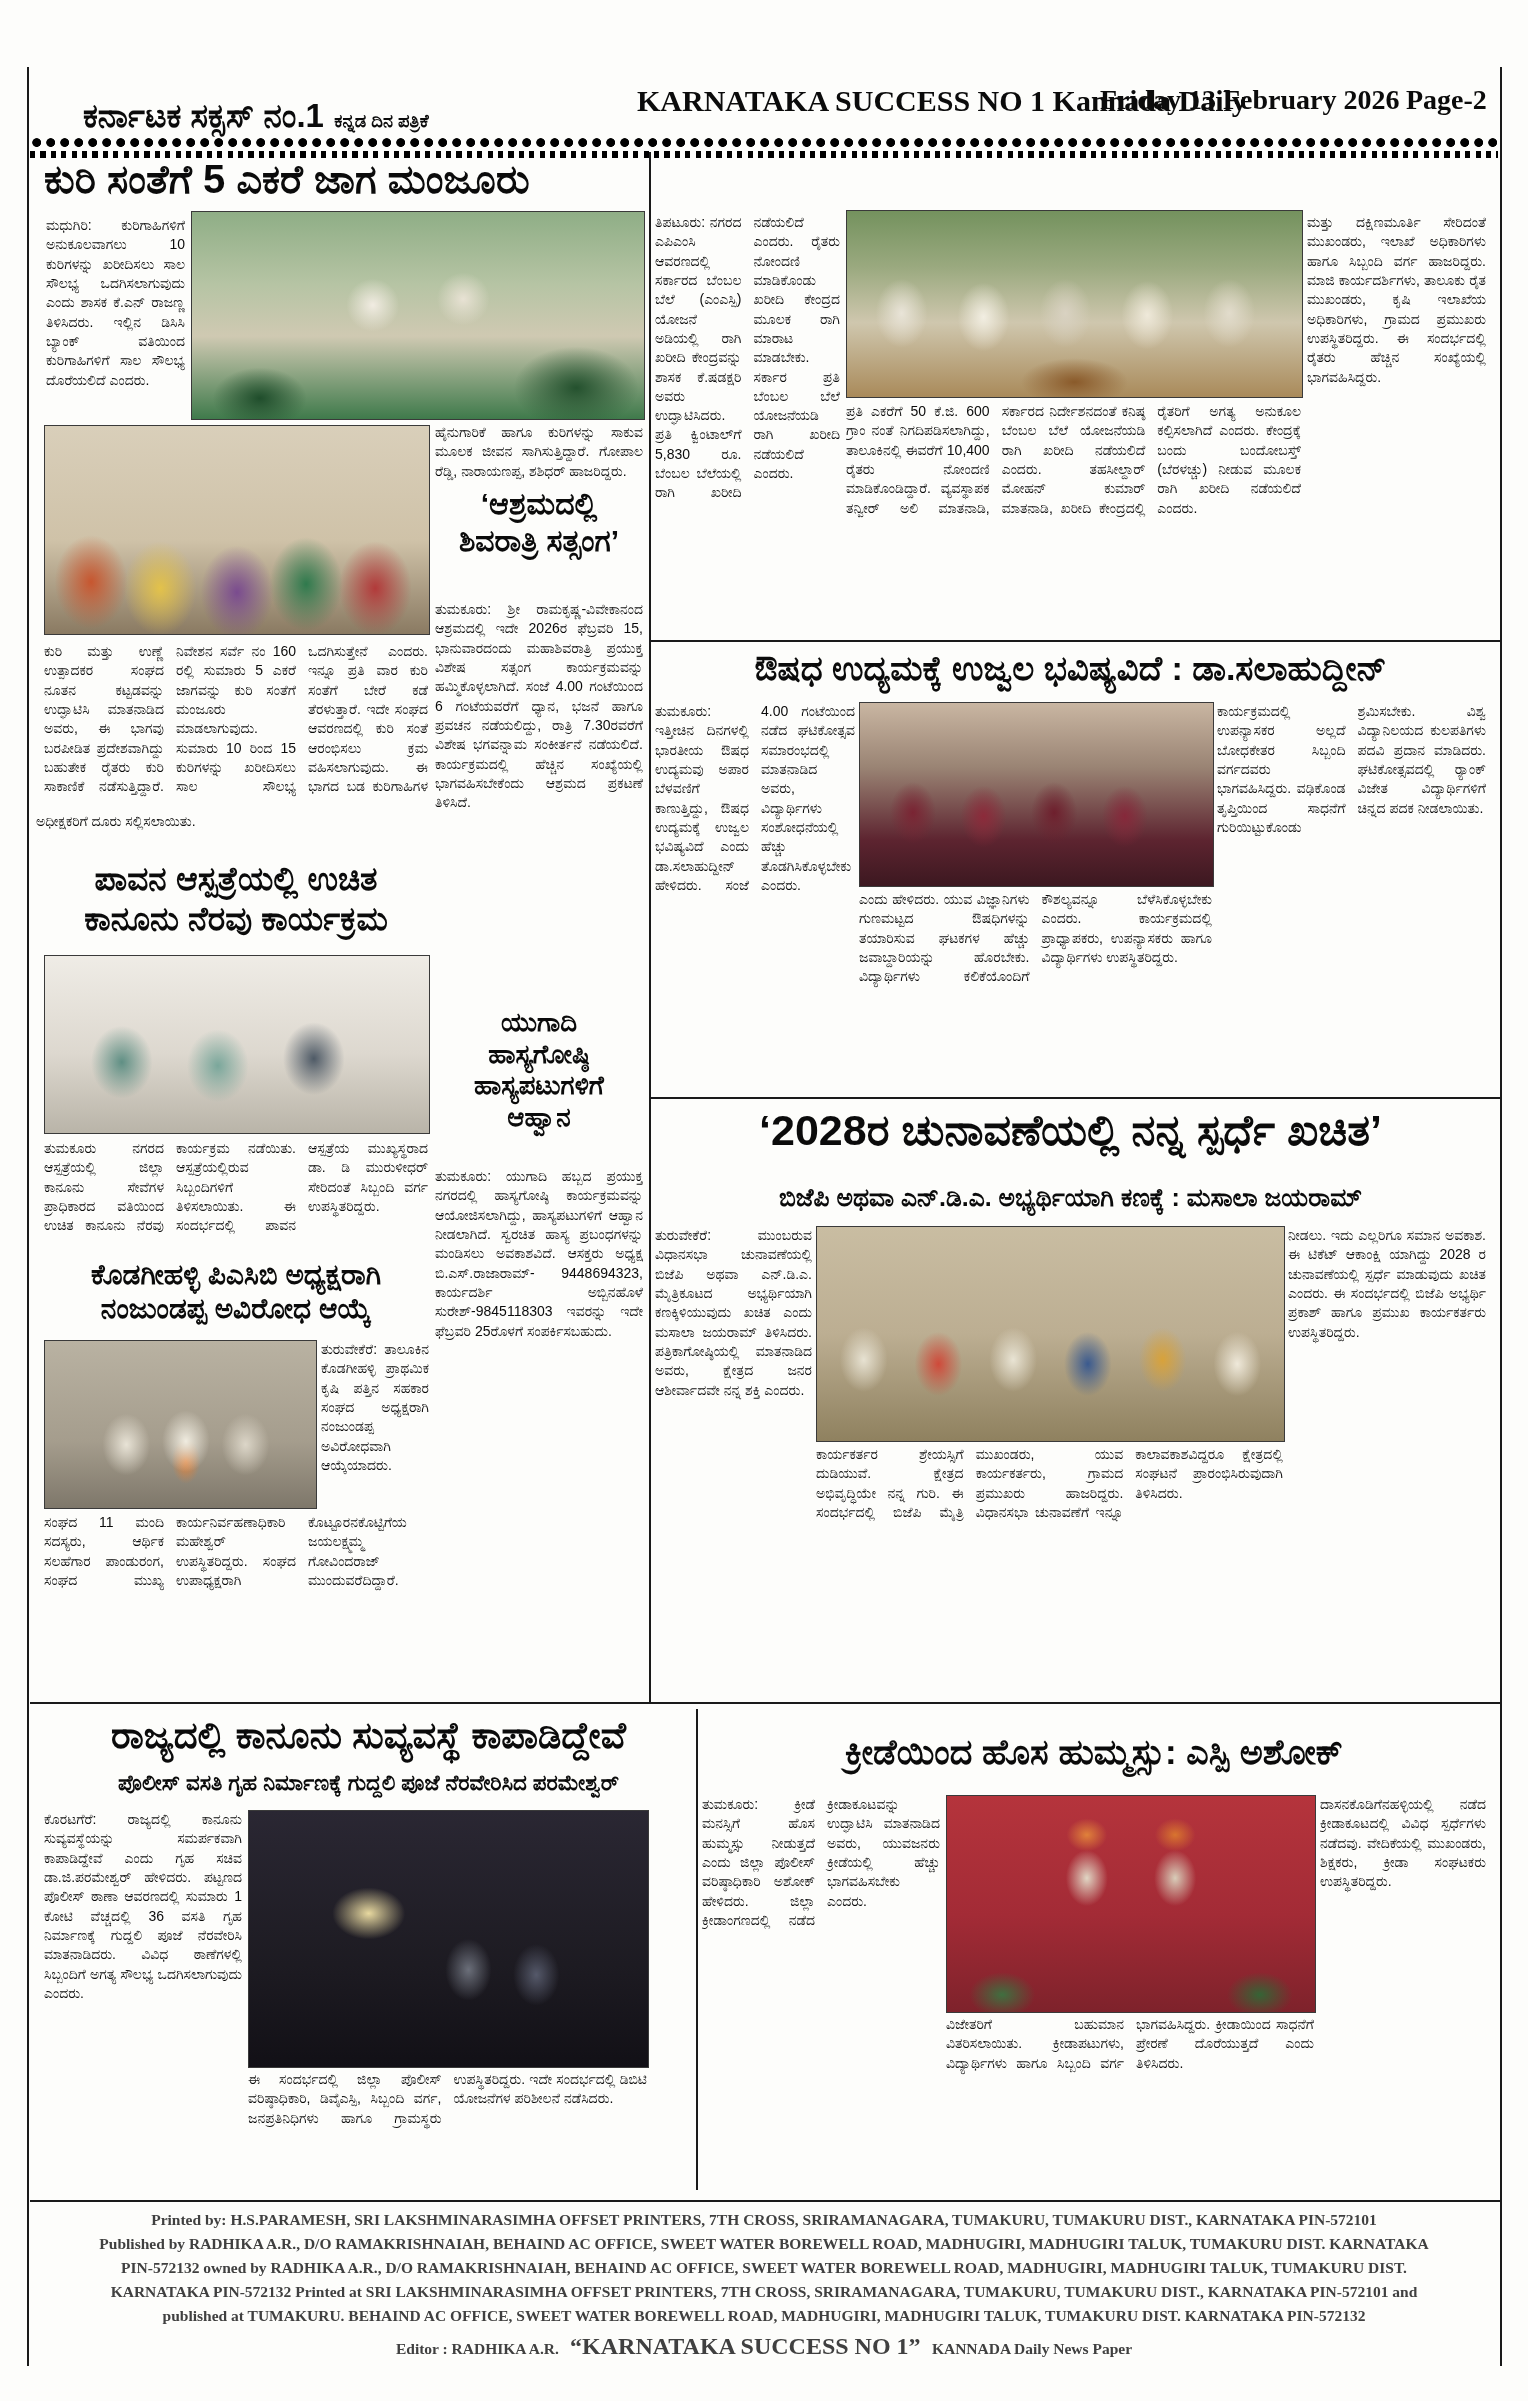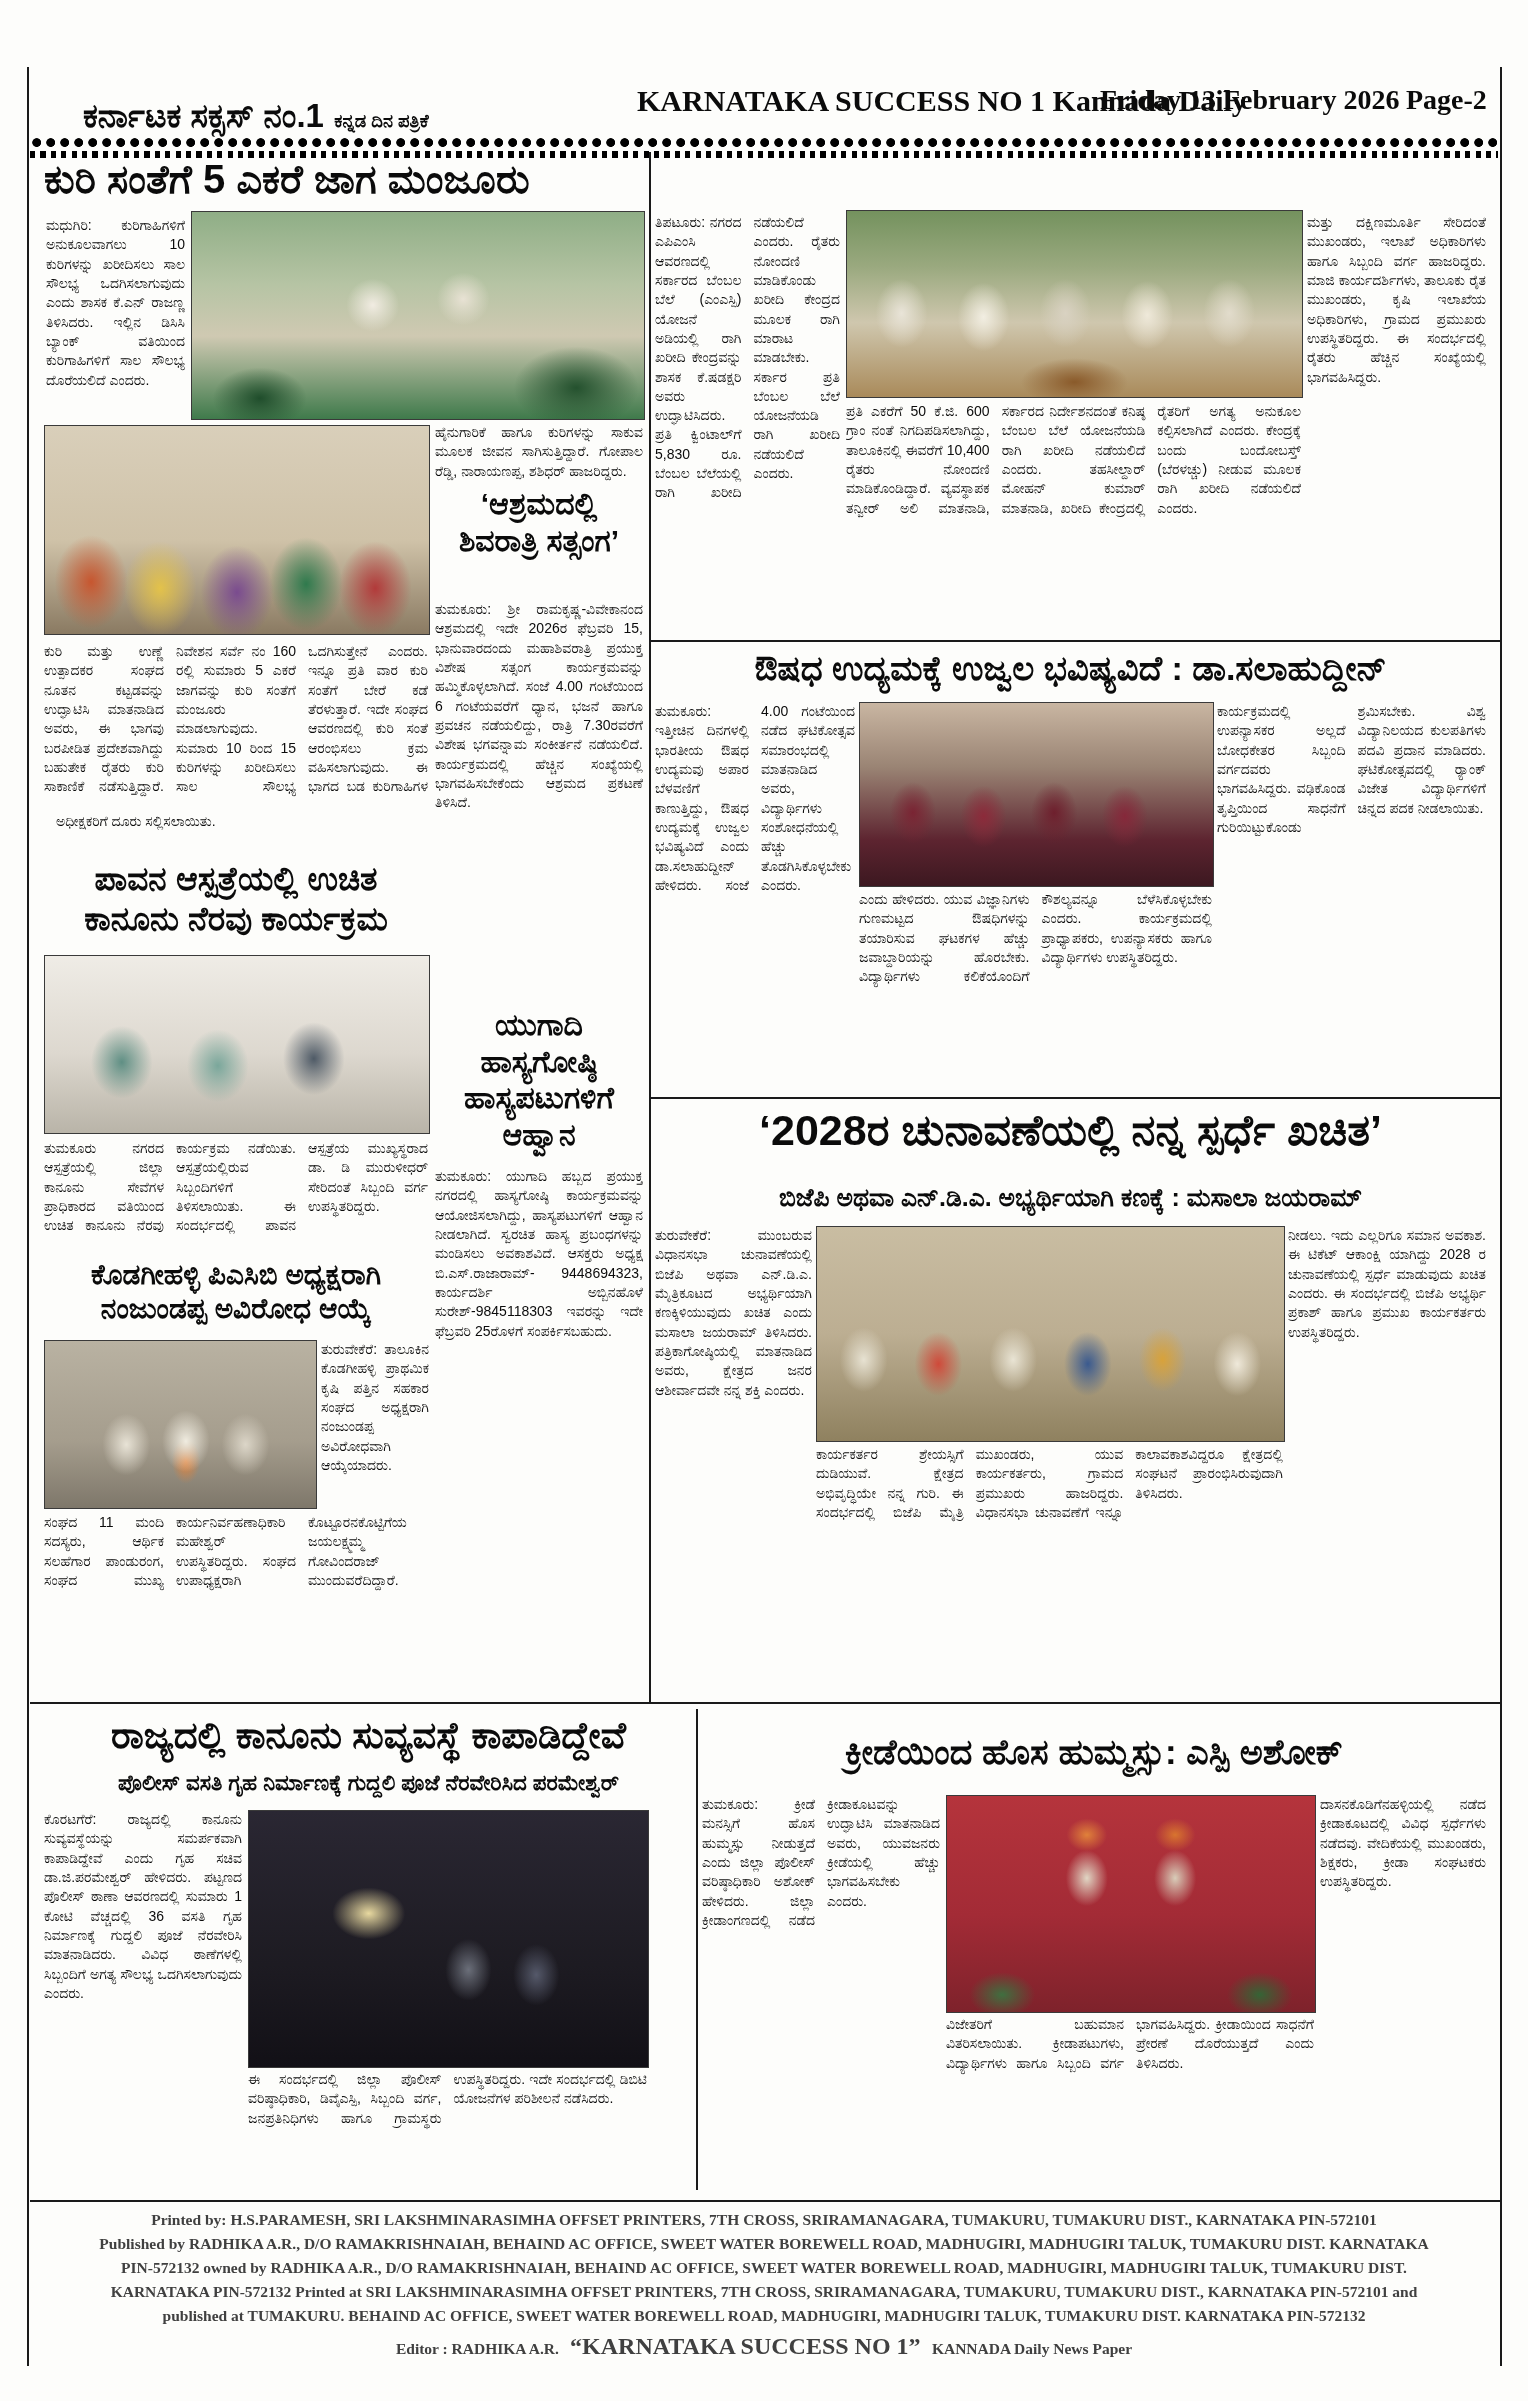--- a/index.html
+++ b/index.html
@@ -72,29 +72,29 @@
   <div class="tb" style="left:435px;top:423px;width:208px;height:58px">ಹೈನುಗಾರಿಕೆ ಹಾಗೂ ಕುರಿಗಳನ್ನು ಸಾಕುವ ಮೂಲಕ ಜೀವನ ಸಾಗಿಸುತ್ತಿದ್ದಾರೆ. ಗೋಪಾಲ ರೆಡ್ಡಿ, ನಾರಾಯಣಪ್ಪ, ಶಶಿಧರ್ ಹಾಜರಿದ್ದರು.</div>
 
   <div class="tb c3" style="left:44px;top:642px;width:384px;height:164px">ಕುರಿ ಮತ್ತು ಉಣ್ಣೆ ಉತ್ಪಾದಕರ ಸಂಘದ ನೂತನ ಕಟ್ಟಡವನ್ನು ಉದ್ಘಾಟಿಸಿ ಮಾತನಾಡಿದ ಅವರು, ಈ ಭಾಗವು ಬರಪೀಡಿತ ಪ್ರದೇಶವಾಗಿದ್ದು ಬಹುತೇಕ ರೈತರು ಕುರಿ ಸಾಕಾಣಿಕೆ ನಡೆಸುತ್ತಿದ್ದಾರೆ. ನಿವೇಶನ ಸರ್ವೆ ನಂ 160 ರಲ್ಲಿ ಸುಮಾರು 5 ಎಕರೆ ಜಾಗವನ್ನು ಕುರಿ ಸಂತೆಗೆ ಮಂಜೂರು ಮಾಡಲಾಗುವುದು. ಸುಮಾರು 10 ರಿಂದ 15 ಕುರಿಗಳನ್ನು ಖರೀದಿಸಲು ಸಾಲ ಸೌಲಭ್ಯ ಒದಗಿಸುತ್ತೇನೆ ಎಂದರು. ಇನ್ನೂ ಪ್ರತಿ ವಾರ ಕುರಿ ಸಂತೆಗೆ ಬೇರೆ ಕಡೆ ತೆರಳುತ್ತಾರೆ. ಇದೇ ಸಂಘದ ಆವರಣದಲ್ಲಿ ಕುರಿ ಸಂತೆ ಆರಂಭಿಸಲು ಕ್ರಮ ವಹಿಸಲಾಗುವುದು. ಈ ಭಾಗದ ಬಡ ಕುರಿಗಾಹಿಗಳ ಸಮಸ್ಯೆಗಳನ್ನು ಪರಿಹರಿಸಲಾಗುವುದು ಎಂದರು. ಪ್ರಧಾನ ಮಂತ್ರಿಗಳ ವಿರುದ್ಧ ಸುಳ್ಳು ಸುದ್ದಿಯ ಟ್ಯಾಗ್‌ಗಳನ್ನು ಹಾಕಿದವರ ವಿರುದ್ಧ ಕ್ರಮ ಕೈಗೊಳ್ಳಲಾಗುವುದು. ಸಂಘದ ಪದಾಧಿಕಾರಿಗಳು, ಜನಪ್ರತಿನಿಧಿಗಳು, ರೈತರು ಹಾಗೂ ಕುರಿಗಾಹಿಗಳು ಉಪಸ್ಥಿತರಿದ್ದರು.</div>
 
   <div class="h1 hc" style="left:435px;top:486px;width:208px;font-size:30px;white-space:normal">
     <span class="hline">‘ಆಶ್ರಮದಲ್ಲಿ</span>
     <span class="hline">ಶಿವರಾತ್ರಿ ಸತ್ಸಂಗ’</span>
   </div>
   <div class="tb" style="left:435px;top:600px;width:208px;height:396px">ತುಮಕೂರು: ಶ್ರೀ ರಾಮಕೃಷ್ಣ-ವಿವೇಕಾನಂದ ಆಶ್ರಮದಲ್ಲಿ ಇದೇ 2026ರ ಫೆಬ್ರವರಿ 15, ಭಾನುವಾರದಂದು ಮಹಾಶಿವರಾತ್ರಿ ಪ್ರಯುಕ್ತ ವಿಶೇಷ ಸತ್ಸಂಗ ಕಾರ್ಯಕ್ರಮವನ್ನು ಹಮ್ಮಿಕೊಳ್ಳಲಾಗಿದೆ. ಸಂಜೆ 4.00 ಗಂಟೆಯಿಂದ 6 ಗಂಟೆಯವರೆಗೆ ಧ್ಯಾನ, ಭಜನೆ ಹಾಗೂ ಪ್ರವಚನ ನಡೆಯಲಿದ್ದು, ರಾತ್ರಿ 7.30ರವರೆಗೆ ವಿಶೇಷ ಭಗವನ್ನಾಮ ಸಂಕೀರ್ತನೆ ನಡೆಯಲಿದೆ. ಕಾರ್ಯಕ್ರಮದಲ್ಲಿ ಹೆಚ್ಚಿನ ಸಂಖ್ಯೆಯಲ್ಲಿ ಭಾಗವಹಿಸಬೇಕೆಂದು ಆಶ್ರಮದ ಪ್ರಕಟಣೆ ತಿಳಿಸಿದೆ.</div>
 
-  <div class="h1 hc" style="left:435px;top:1007px;width:208px;font-size:30px;white-space:normal">
+  <div class="h1 hc" style="left:435px;top:1007px;width:208px;font-size:26px;white-space:normal">
     <span class="hline">ಯುಗಾದಿ</span>
     <span class="hline">ಹಾಸ್ಯಗೋಷ್ಠಿ</span>
     <span class="hline">ಹಾಸ್ಯಪಟುಗಳಿಗೆ</span>
     <span class="hline">ಆಹ್ವಾನ</span>
   </div>
   <div class="tb" style="left:435px;top:1167px;width:208px;height:518px">ತುಮಕೂರು: ಯುಗಾದಿ ಹಬ್ಬದ ಪ್ರಯುಕ್ತ ನಗರದಲ್ಲಿ ಹಾಸ್ಯಗೋಷ್ಠಿ ಕಾರ್ಯಕ್ರಮವನ್ನು ಆಯೋಜಿಸಲಾಗಿದ್ದು, ಹಾಸ್ಯಪಟುಗಳಿಗೆ ಆಹ್ವಾನ ನೀಡಲಾಗಿದೆ. ಸ್ವರಚಿತ ಹಾಸ್ಯ ಪ್ರಬಂಧಗಳನ್ನು ಮಂಡಿಸಲು ಅವಕಾಶವಿದೆ. ಆಸಕ್ತರು ಅಧ್ಯಕ್ಷ ಬಿ.ಎಸ್.ರಾಜಾರಾಮ್- 9448694323, ಕಾರ್ಯದರ್ಶಿ ಅಬ್ಬಿನಹೊಳೆ ಸುರೇಶ್-9845118303 ಇವರನ್ನು ಇದೇ ಫೆಬ್ರವರಿ 25ರೊಳಗೆ ಸಂಪರ್ಕಿಸಬಹುದು.</div>
 
-  <div class="tb" style="left:56px;top:812px;width:384px;height:43px">ಅಧೀಕ್ಷಕರಿಗೆ ದೂರು ಸಲ್ಲಿಸಲಾಯಿತು.</div>
+  <div class="tb" style="left:36px;top:812px;width:384px;height:43px">ಅಧೀಕ್ಷಕರಿಗೆ ದೂರು ಸಲ್ಲಿಸಲಾಯಿತು.</div>
   <div class="h1 hc" style="left:44px;top:859px;width:384px;font-size:33px;white-space:normal">
     <span class="hline">ಪಾವನ ಆಸ್ಪತ್ರೆಯಲ್ಲಿ ಉಚಿತ</span>
     <span class="hline">ಕಾನೂನು ನೆರವು ಕಾರ್ಯಕ್ರಮ</span>
   </div>
   <div class="photo" style="left:44px;top:955px;width:384px;height:177px;
        background:
         radial-gradient(44px 52px at 20% 60%,#5f8f84 0%,transparent 70%),
         radial-gradient(44px 52px at 45% 62%,#7aa79b 0%,transparent 70%),
         radial-gradient(44px 52px at 70% 58%,#4e5a66 0%,transparent 70%),
         linear-gradient(180deg,#efece6 0%,#ddd8cf 55%,#b9b4a8 100%)"></div>

